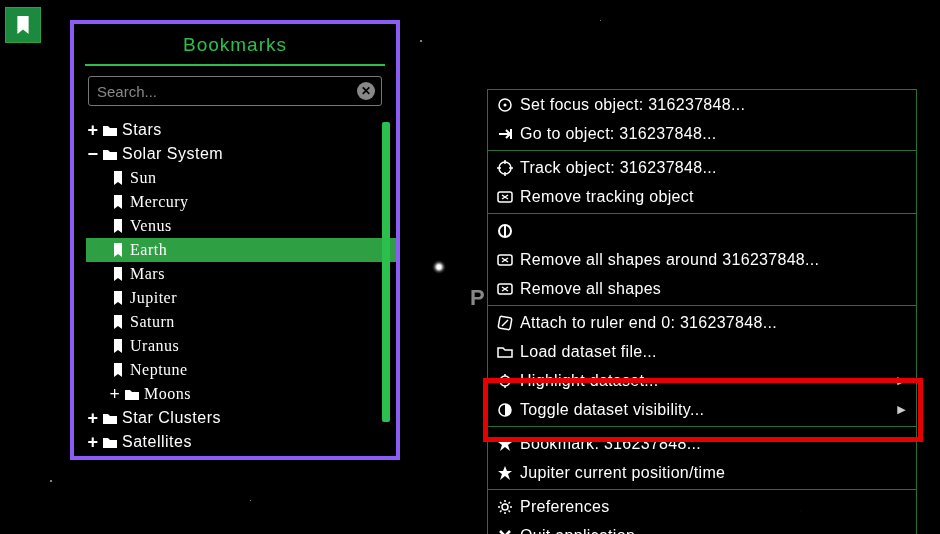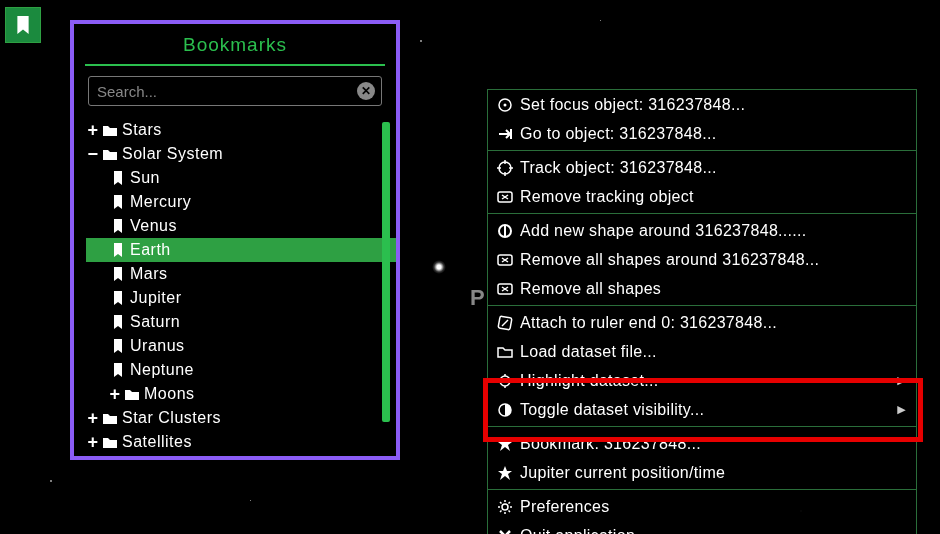--- a/index.html
+++ b/index.html
@@ -94,21 +94,21 @@
     letter-spacing: 0.5px;
   }
   .tree-row.selected { background: #2ea043; text-align: right; }
   .exp {
     width: 14px; text-align: center;
     font-weight: bold; font-size: 18px; line-height: 1;
     color: #fff;
   }
   .folder-ic, .bm-ic { width: 16px; height: 16px; margin: 0 4px 0 2px; flex-shrink: 0; }
   .folder-ic svg, .bm-ic svg { width: 100%; height: 100%; display: block; }
-  .indent1 { padding-left: 22px; }
+  .indent1 { padding-left: 22px; font-family: Liberation Serif, serif; }
   .bglabel {
     position: absolute;
     left: 470px; top: 285px;
     color: #888; font-size: 22px; font-weight: bold;
     letter-spacing: 1px;
   }
   .context-menu {
     position: absolute;
     left: 487px; top: 89px;
     width: 430px;
@@ -331,21 +331,20 @@
       <span>Remove tracking object</span>
     </div>
     <div class="menu-sep"></div>
     <div class="menu-item">
       <span class="mi-icon">
         <svg viewBox="0 0 16 16">
           <circle cx="8" cy="8" r="6" fill="none" stroke="#fff" stroke-width="2"></circle>
           <path d="M8 2 V14" stroke="#fff" stroke-width="2"></path>
         </svg>
       </span>
-      <span>Add new shape around 316237848......</span>
     </div>
     <div class="menu-item">
       <span class="mi-icon">
         <svg viewBox="0 0 16 16">
           <rect x="1" y="3" width="14" height="10" rx="2" fill="none" stroke="#fff" stroke-width="1.5"></rect>
           <path d="M5 6 L11 10 M11 6 L5 10" stroke="#fff" stroke-width="1.5"></path>
         </svg>
       </span>
       <span>Remove all shapes around 316237848...</span>
     </div>

